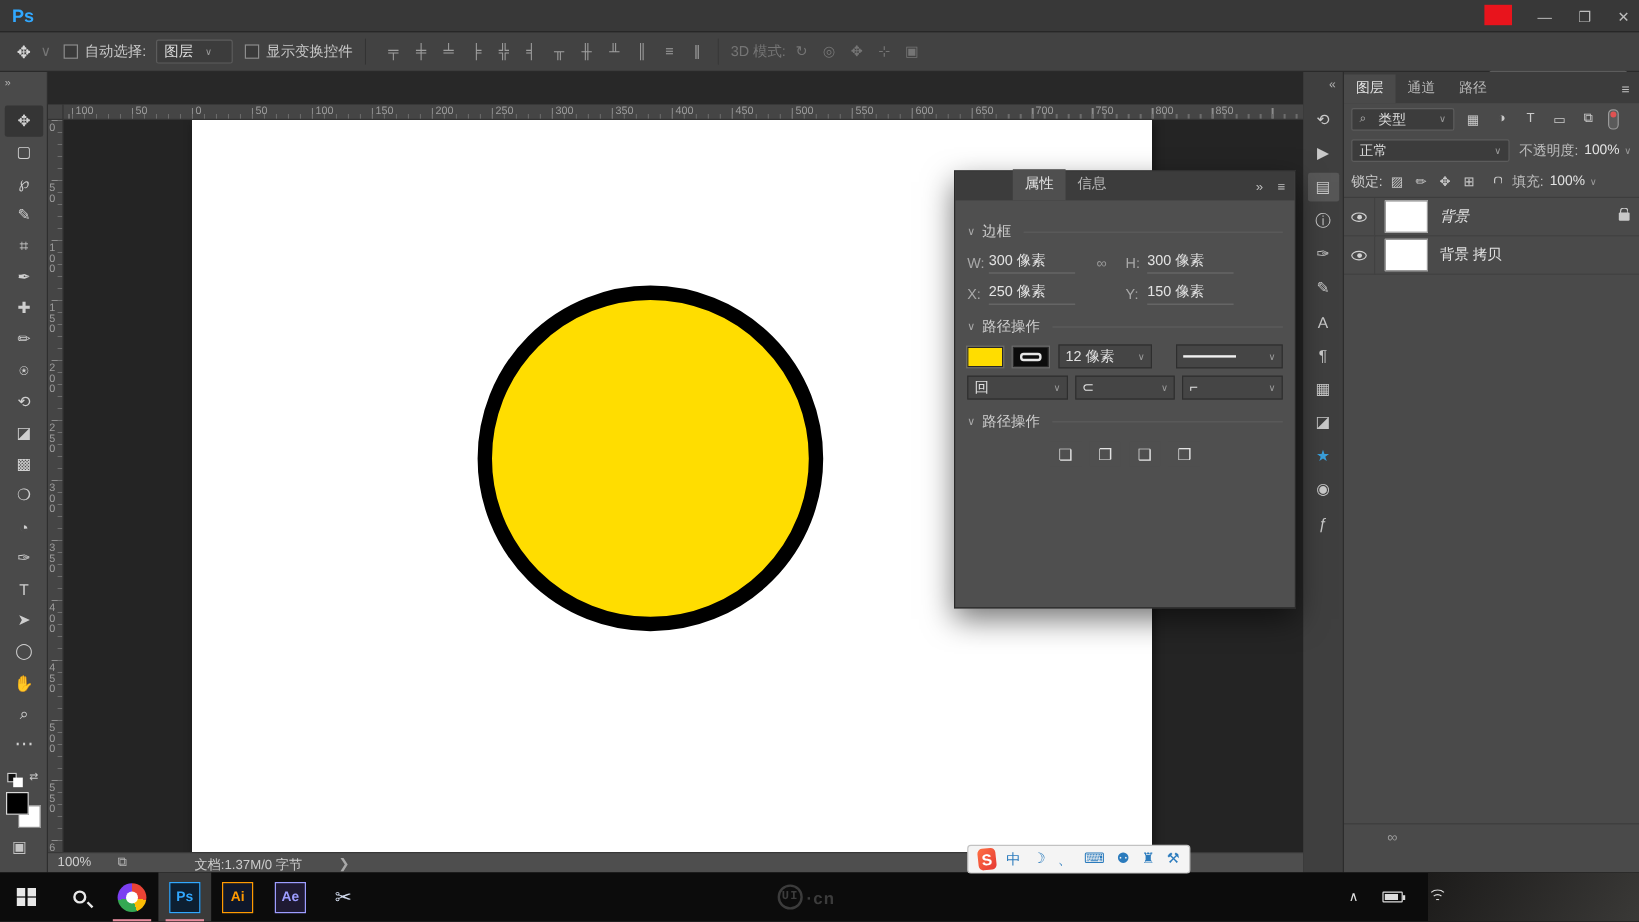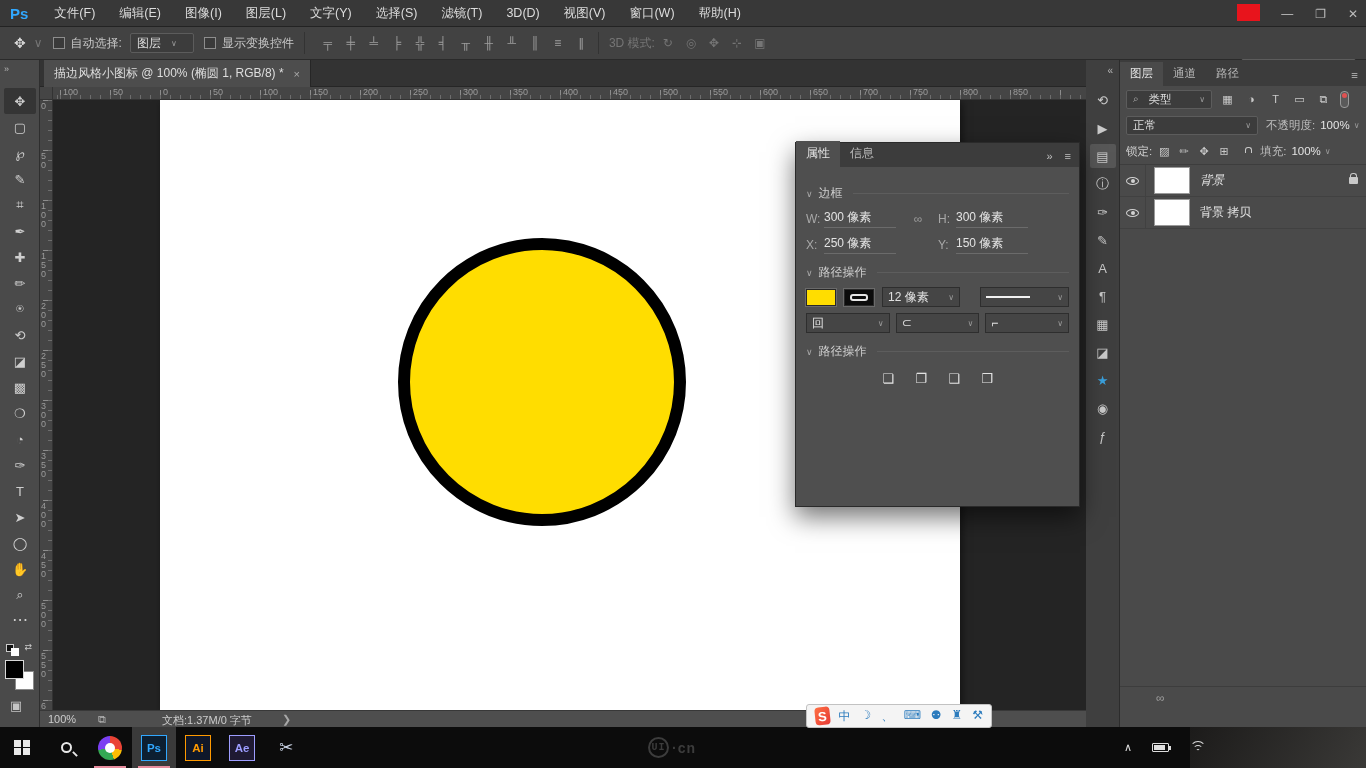--- a/index.html
+++ b/index.html
@@ -61,21 +61,21 @@
   #viewport{left:53px;top:100px;width:1033px;height:610px;background:#242424;overflow:hidden;}
   #docpage{position:absolute;left:107px;top:0;width:800px;height:610px;background:#ffffff;box-shadow:2px 2px 8px rgba(0,0,0,.5);}
   #shape-ellipse{position:absolute;left:238px;top:138px;width:288px;height:288px;border-radius:50%;}
 
   
   #statusbar{left:40px;top:710px;width:1046px;height:17px;background:#4e4e4e;border-top:1px solid #383838;color:#cccccc;font-size:11px;}
   #statusbar span{position:absolute;top:2px;}
 
   
   #propspanel{left:795px;top:142px;width:285px;height:365px;background:#4f4f4f;border:1px solid #2a2a2a;box-shadow:0 10px 24px rgba(0,0,0,.55);z-index:30;font-size:12px;color:#d6d6d6;}
-  #props-header{height:24px;background:#3c3c3c;display:flex;align-items:flex-end;}
+  #props-header{height:24px;background:#3c3c3c;display:flex;align-items:flex-end;padding-left:48px;}
   .ptab{padding:4px 10px 5px;color:#b9b9b9;}
   .ptab.active{background:#4f4f4f;color:#e4e4e4;}
   #props-header .hicons{margin-left:auto;display:flex;gap:12px;padding:0 8px 5px;color:#c0c0c0;font-size:11px;}
   #props-body{padding:8px 10px;}
   .prow{display:flex;align-items:center;}
   .pbtn{width:24px;height:22px;background:#444;border:1px solid #2e2e2e;display:flex;align-items:center;justify-content:center;margin-right:3px;}
   .pbtn.sel{background:#353535;}
   .liveshape-ic{width:12px;height:12px;border:1px dotted #d9d9d9;}
   .mask-ic{width:13px;height:11px;background:#9a9a9a;border-radius:2px;position:relative;}
   .mask-ic::after{content:'';position:absolute;left:4px;top:2.5px;width:6px;height:6px;border-radius:50%;background:#3c3c3c;}
@@ -168,33 +168,20 @@
   .wifi i:nth-child(2){width:10px;height:10px;top:4px;transform:translateX(-50%);}
   .wifi i:nth-child(3){width:4px;height:4px;top:8px;transform:translateX(-50%);border-top-color:#ddd;}
 </style>
 </head>
 <body>
 
 <div id="stage" data-name="photoshop-window">
 
   <div id="menubar" class="abs" data-name="menu-bar">
     <span id="ps-logo" data-name="photoshop-logo">Ps</span>
-    <div style="display:flex" data-name="menu-items">
-        <span class="menu-item" data-name="menu-item">文件(F)</span>
-        <span class="menu-item" data-name="menu-item">编辑(E)</span>
-        <span class="menu-item" data-name="menu-item">图像(I)</span>
-        <span class="menu-item" data-name="menu-item">图层(L)</span>
-        <span class="menu-item" data-name="menu-item">文字(Y)</span>
-        <span class="menu-item" data-name="menu-item">选择(S)</span>
-        <span class="menu-item" data-name="menu-item">滤镜(T)</span>
-        <span class="menu-item" data-name="menu-item">3D(D)</span>
-        <span class="menu-item" data-name="menu-item">视图(V)</span>
-        <span class="menu-item" data-name="menu-item">窗口(W)</span>
-        <span class="menu-item" data-name="menu-item">帮助(H)</span>
-      </div>
     <span id="red-badge" data-name="red-badge"></span>
     <div id="winctrl" data-name="window-controls">
       <span data-name="minimize-button">—</span>
       <span data-name="restore-button">❐</span>
       <span data-name="close-button">✕</span>
     </div>
   </div>
 
   <div id="optionsbar" class="abs" data-name="options-bar">
     <span class="opt-tool" data-name="move-tool-icon">✥</span>
@@ -230,26 +217,20 @@
         <span class="dim" data-name="3d-mode-icon">✥</span>
         <span class="dim" data-name="3d-mode-icon">⊹</span>
         <span class="dim" data-name="3d-mode-icon">▣</span>
       </div>
     <span class="dd" id="workspace-dd" data-name="workspace-dropdown">
       <span data-name="workspace-value">基本功能</span>
       <span class="car" style="margin-left:auto" data-name="chevron-down-icon">∨</span>
     </span>
   </div>
 
-  <div id="tabbar" class="abs" data-name="document-tab-bar">
-    <div id="doctab" data-name="document-tab">
-      <span data-name="document-title">描边风格小图标 @ 100% (椭圆 1, RGB/8) *</span>
-      <span class="x" data-name="close-tab-icon">×</span>
-    </div>
-  </div>
 
   <div id="toolbar" class="abs" data-name="tool-bar">
     <span id="tb-collapse" data-name="toolbar-collapse-icon">»</span>
     <div id="tools" data-name="tools">
         <div class="tool selected" data-name="move-tool">
           <span data-name="tool-icon">✥</span>
         </div>
         <div class="tool" data-name="rectangular-marquee-tool">
           <span data-name="tool-icon">▢</span>
         </div>

